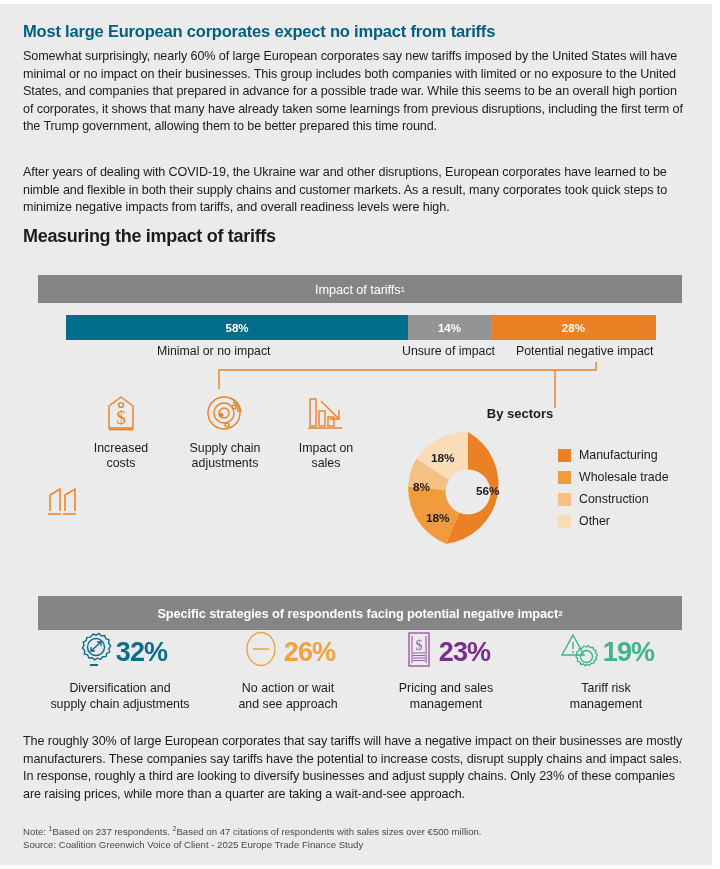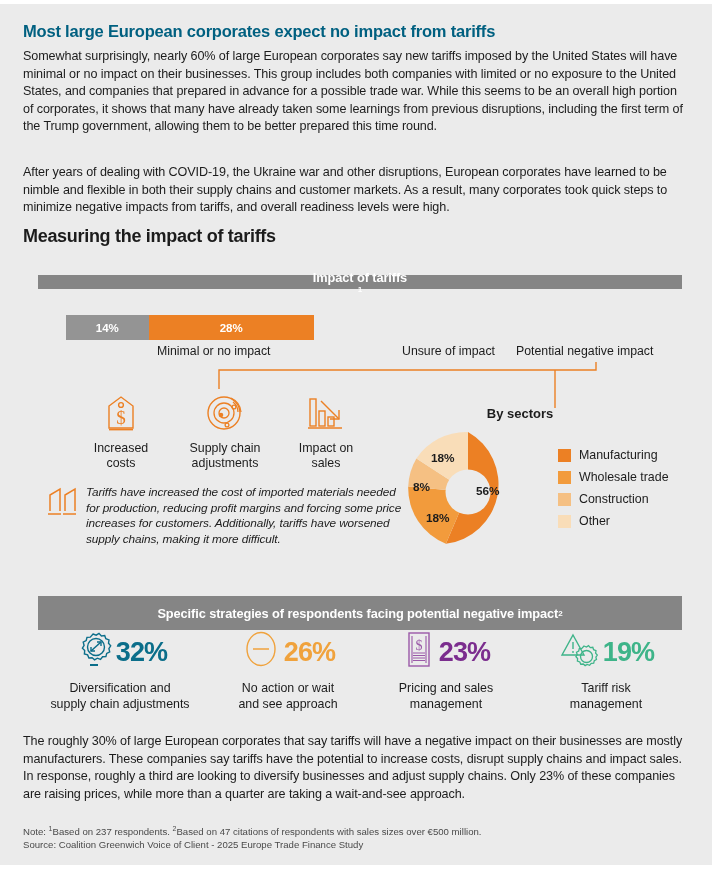--- a/index.html
+++ b/index.html
@@ -29,24 +29,24 @@
   .para1{top:44px;}
   .para2{top:160px;}
 
   .section-title{
     position:absolute;left:23px;top:222px;width:666px;
     font-size:18px;font-weight:bold;color:#1c1c1c;letter-spacing:-0.3px;
   }
 
   
   .band{
-    position:absolute;left:38px;top:271px;width:644px;height:14px;
+    position:absolute;left:38px;top:271px;width:644px;height:28px;
     background:#858585;color:#ffffff;
     display:flex;align-items:center;justify-content:center;
-    font-size:12.8px;font-weight:bold;letter-spacing:-0.1px;flex-direction:column;
+    font-size:12.8px;font-weight:normal;letter-spacing:-0.1px;
   }
   .band sup{font-size:8px;vertical-align:super;}
 
   .stacked{
     position:absolute;left:66px;top:311px;width:590px;height:25px;
     display:flex;
   }
   .seg{
     display:flex;align-items:center;justify-content:center;
     color:#ffffff;font-size:11.5px;font-weight:bold;
@@ -142,20 +142,23 @@
   <div class="para para2">After years of dealing with COVID-19, the Ukraine war and other disruptions, European corporates have learned to be nimble and flexible in both their supply chains and customer markets. As a result, many corporates took quick steps to minimize negative impacts from tariffs, and overall readiness levels were high.</div>
 
   <div class="section-title">Measuring the impact of tariffs</div>
 
   <div class="band">
     <span>Impact of tariffs</span>
       <sup>1</sup>
   </div>
 
   <div class="stacked">
+    <div class="seg seg-min" style="width:58%">
+      <span>58%</span>
+    </div>
     <div class="seg seg-uns" style="width:14%">
       <span>14%</span>
     </div>
     <div class="seg seg-pot" style="width:28%">
       <span>28%</span>
     </div>
   </div>
 
   <div class="seg-labels">
     <span class="seg-lab lab-min">Minimal or no impact</span>
@@ -224,21 +227,20 @@
 
   <div class="quote-wrap">
     <span class="quote-mark">
       <svg width="36" height="30" viewBox="0 0 36 30">
         <path d="M4,24 L4,8 L14,2 L14,24" fill="none" stroke="#EC8024" stroke-width="1.5"></path>
         <path d="M2,27 L15,27" stroke="#EC8024" stroke-width="1.5"></path>
         <path d="M19,24 L19,8 L29,2 L29,24" fill="none" stroke="#EC8024" stroke-width="1.5"></path>
         <path d="M17,27 L30,27" stroke="#EC8024" stroke-width="1.5"></path>
       </svg>
     </span>
-    <div class="quote-text">Tariffs have increased the cost of imported materials needed for production, reducing profit margins and forcing some price increases for customers. Additionally, tariffs have worsened supply chains, making it more difficult.</div>
   </div>
 
   <div class="sectors-title">By sectors</div>
 
   <div class="donut">
     <svg width="128" height="128" viewBox="0 0 128 128">
 
       <path d="M64,64 L64,4 A60,60 0 0 1 41.9,115.8 Z" fill="#EC8024"></path>
 
       <path d="M64,64 L41.9,115.8 A60,60 0 0 1 4.2,58.4 Z" fill="#F29B3C"></path>

